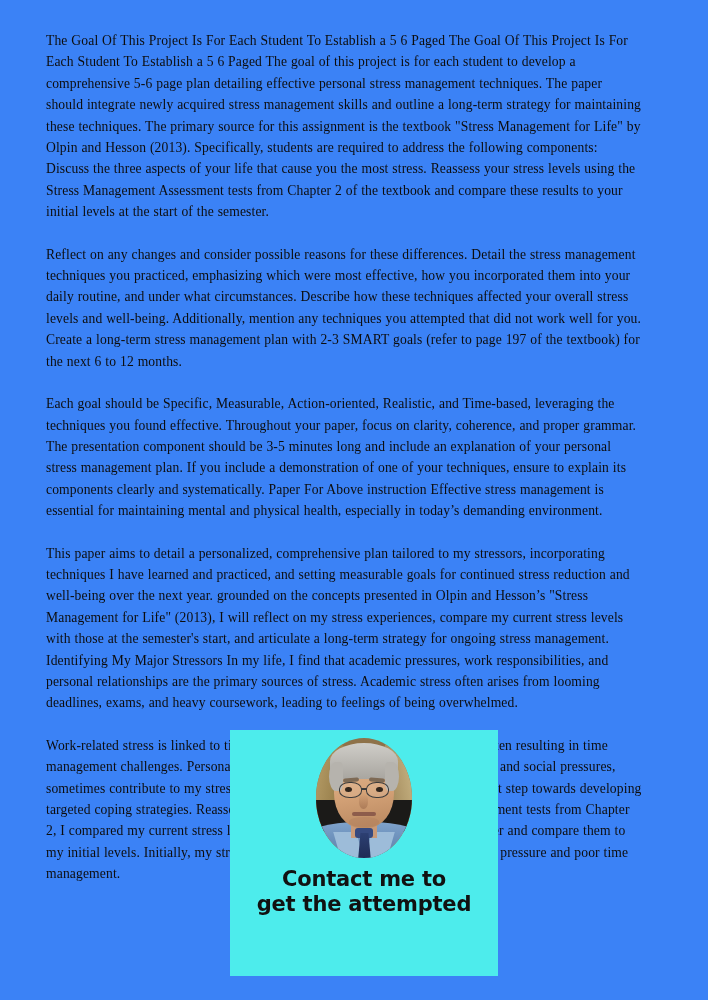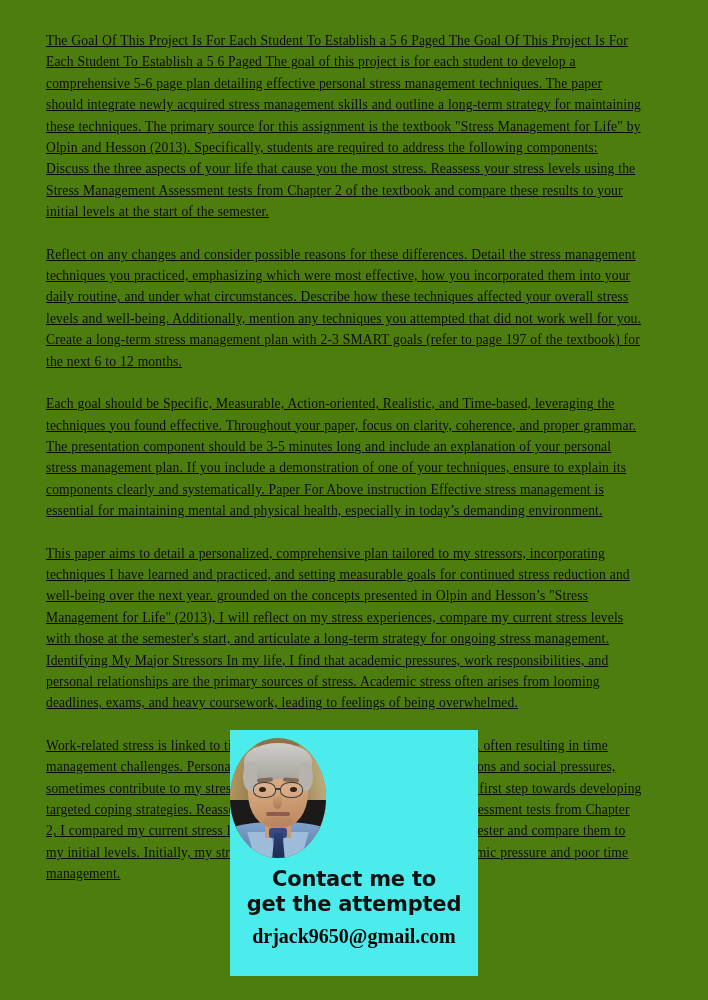--- a/index.html
+++ b/index.html
@@ -13,47 +13,47 @@
     height: 1000px;
     position: relative;
     overflow: hidden;
     font-family: "Liberation Serif", "DejaVu Serif", serif;
   }
 
   
   #document-page {
     position: absolute;
     inset: 0;
-    background: #4d7c0f;
+    background: #3b82f6;
     padding: 30px 66px 0 46px;
-    text-decoration: underline;
   }
 
   .doc-paragraph {
     margin: 0 0 21px 0;
     font-family: "Liberation Serif", "DejaVu Serif", serif;
     font-size: 13.6px;
     line-height: 21.4px;
     color: #0d0d0d;
     text-align: left;
     letter-spacing: 0.01em;
     word-spacing: 0.02em;
   }
 
   
   #promo-overlay {
     position: absolute;
     left: 230px;
     top: 730px;
-    width: 248px;
+    width: 268px;
     height: 246px;
     background: #4DECEC;
     z-index: 50;
     display: flex;
     flex-direction: column;
+    align-items: center;
     padding-top: 6px;
     overflow: hidden;
   }
 
   
   #promo-avatar {
     position: relative;
     width: 96px;
     height: 120px;
     border-radius: 50% / 50%;
@@ -175,14 +175,13 @@
     <div class="av-eyeR"></div>
     <div class="av-nose"></div>
     <div class="av-mouth"></div>
     <div class="av-chin"></div>
   </div>
 
   <div class="promo-line" id="promo-line-1">Contact me to</div>
 
   <div class="promo-line" id="promo-line-2">get the attempted</div>
 
-  <div id="promo-email">drjack9650@gmail.com</div>
 </div>
 
 </body></html>

